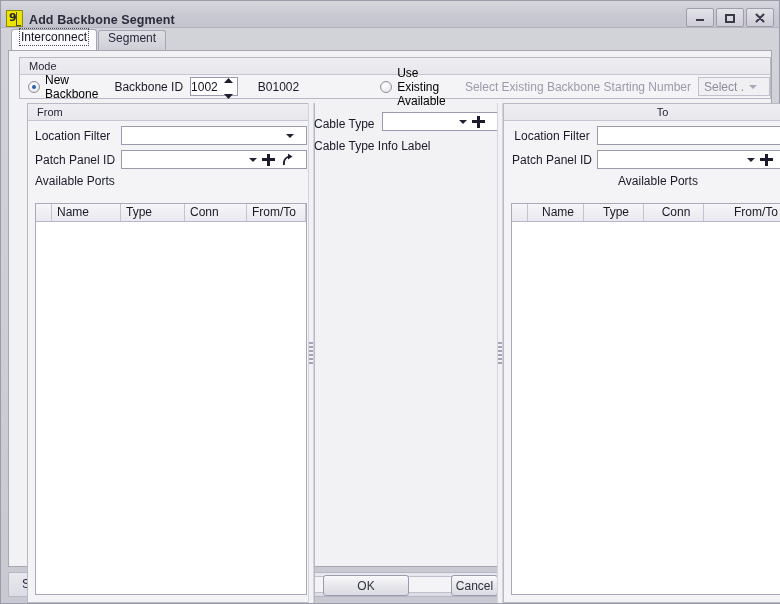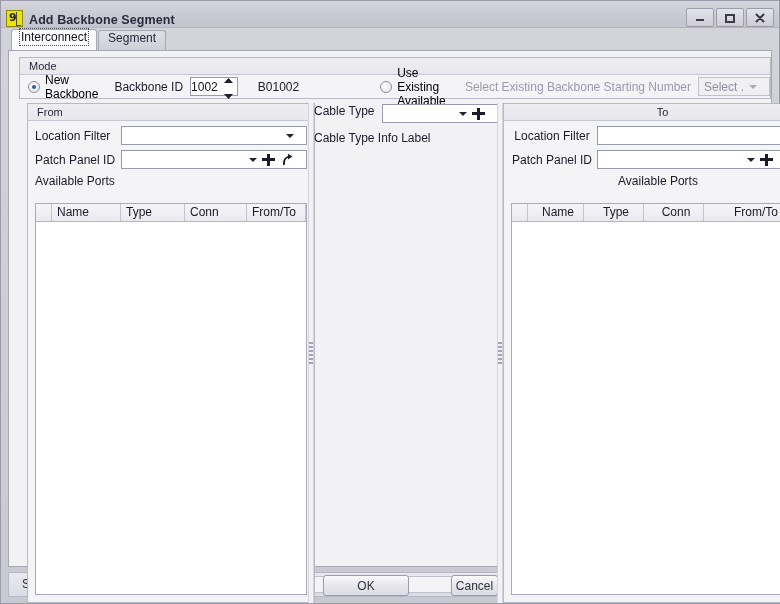--- a/index.html
+++ b/index.html
@@ -300,21 +300,21 @@
   }
   .th.rowhdr { flex: 0 0 16px; padding-left: 0; }
   .tbody { position: absolute; left:0; right:0; top:18px; bottom:0; background:#fff; }
 
   
   #center-panel {
     position: absolute;
     left: 305px; top: 52px;
     width: 184px; height: 500px;
   }
-  .center-row { display: flex; align-items: flex-start; margin-top: 1px; }
+  .center-row { display: flex; align-items: flex-end; margin-top: 9px; }
   .center-row .fieldlabel { flex: 0 0 auto; }
   .center-row .combo { flex: 1 1 auto; }
   .info-label { font-size: 12px; color: #1a1a28; margin-top: 8px; }
 
   
   .splitter {
     position: absolute;
     top: 52px;
     width: 6px;
     height: 500px;

